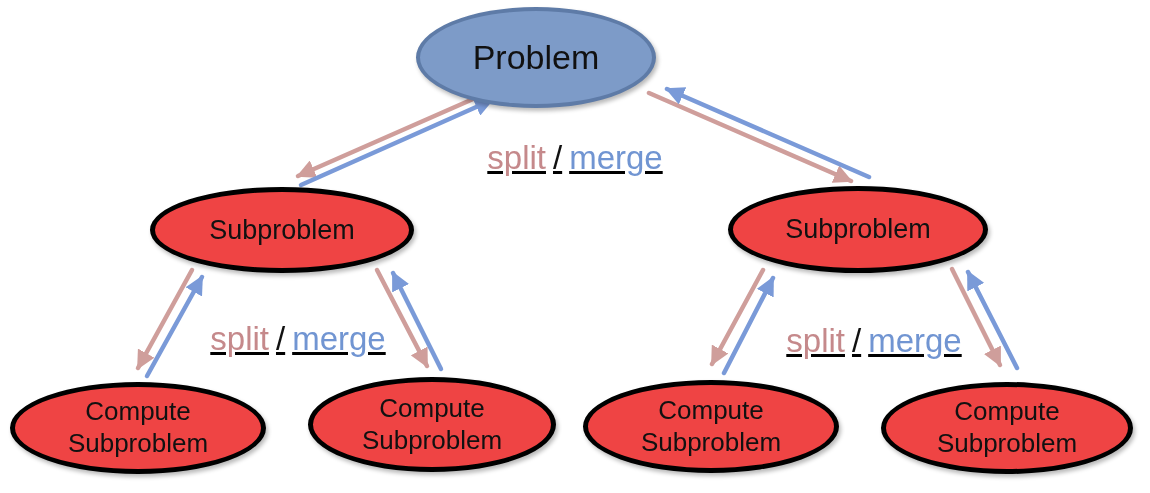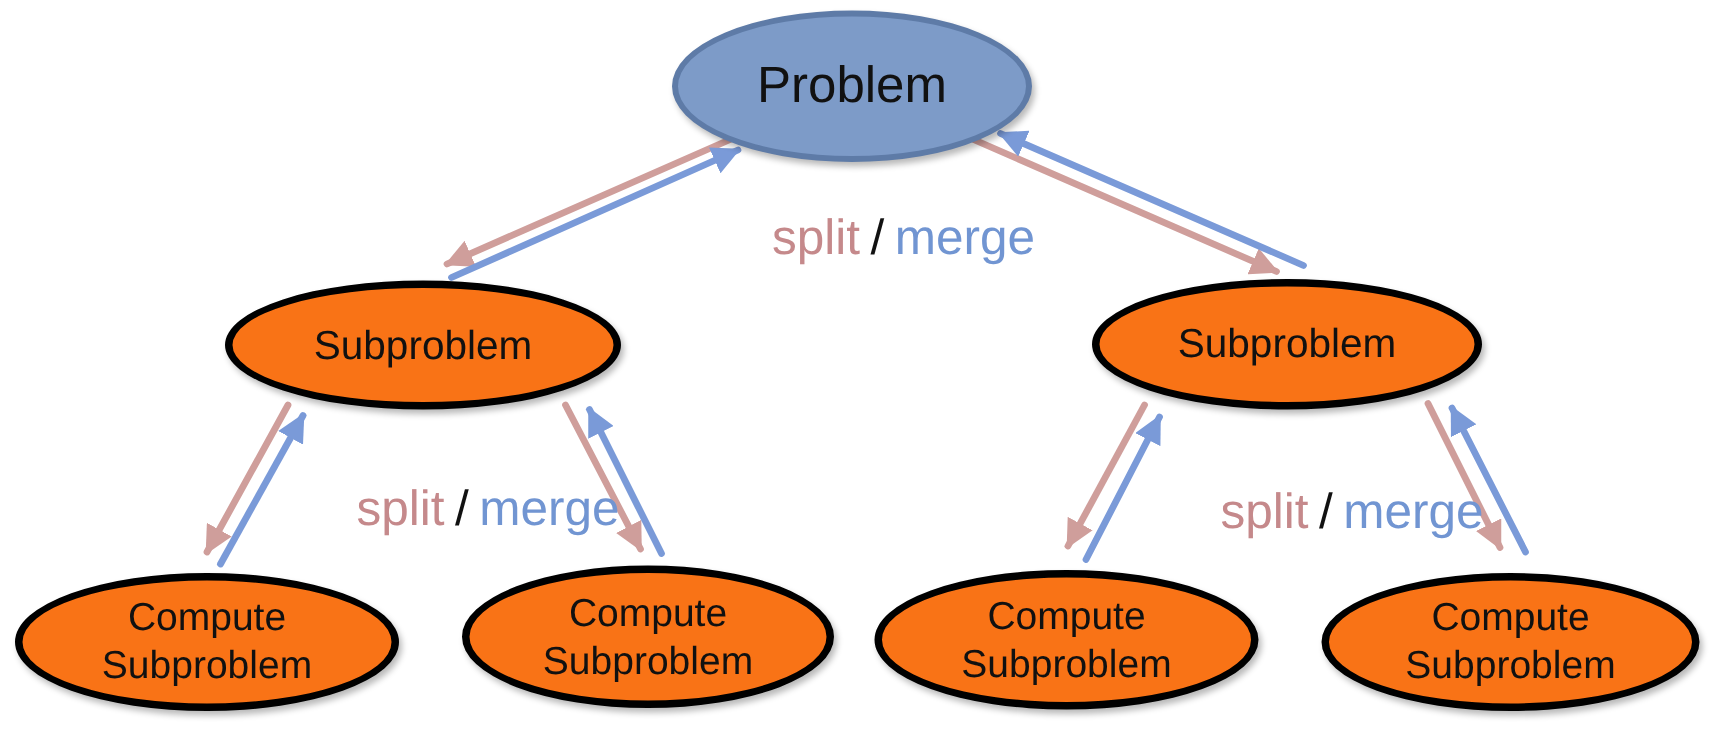--- a/index.html
+++ b/index.html
@@ -16,41 +16,41 @@
     position:relative;width:1150px;height:493px;background:#fff;overflow:hidden;
     font-family:"Liberation Sans",sans-serif;
   }
   .arrows{position:absolute;left:0;top:0;width:1150px;height:493px;}
   .arrows line{stroke-width:4.5;stroke-linecap:round;fill:none;}
   .arrow-split{stroke:var(--split-arrow);}
   .arrow-merge{stroke:var(--merge-arrow);}
   .head-split{fill:var(--split-arrow);}
   .head-merge{fill:var(--merge-arrow);}
   .node{
-    position:absolute;border-radius:50%;box-sizing:border-box;background:#f97316;
+    position:absolute;border-radius:50%;box-sizing:border-box;background:#ef4444;
     display:flex;flex-direction:column;align-items:center;justify-content:center;
     text-align:center;color:#111;font-weight:400;
     box-shadow:2px 3px 4px rgba(0,0,0,0.28);
   }
   .node-problem{
-    left:448px;top:7px;width:240px;height:101px;
+    left:416px;top:7px;width:240px;height:101px;
     background:var(--problem-fill);border:4px solid var(--problem-border);
     font-size:34px;
   }
   .node-sub{border:5px solid var(--subproblem-border);font-size:27px;}
   .node-sub-left{left:150px;top:187px;width:264px;height:86px;}
   .node-sub-right{left:728px;top:186px;width:260px;height:87px;}
   .node-compute{border:5px solid var(--subproblem-border);font-size:26px;line-height:1.22;justify-content:center;}
   .node-compute-1{left:10px;top:382px;width:256px;height:92px;}
   .node-compute-2{left:308px;top:377px;width:248px;height:95px;}
   .node-compute-3{left:583px;top:380px;width:256px;height:93px;}
   .node-compute-4{left:881px;top:382px;width:252px;height:92px;}
   .node-line{display:block;}
   .edge-label{
-    position:absolute;font-size:33px;white-space:nowrap;text-align:right;width:230px;
+    position:absolute;font-size:33px;white-space:nowrap;text-align:center;width:230px;text-decoration:underline;
   }
   .edge-label-top{left:460px;top:139px;}
   .edge-label-left{left:183px;top:320px;}
   .edge-label-right{left:759px;top:322px;}
   .split-text{color:var(--split);}
   .slash-text{color:#111;margin:0 7px;}
   .merge-text{color:var(--merge);}
 </style>
 </head>
 <body>

